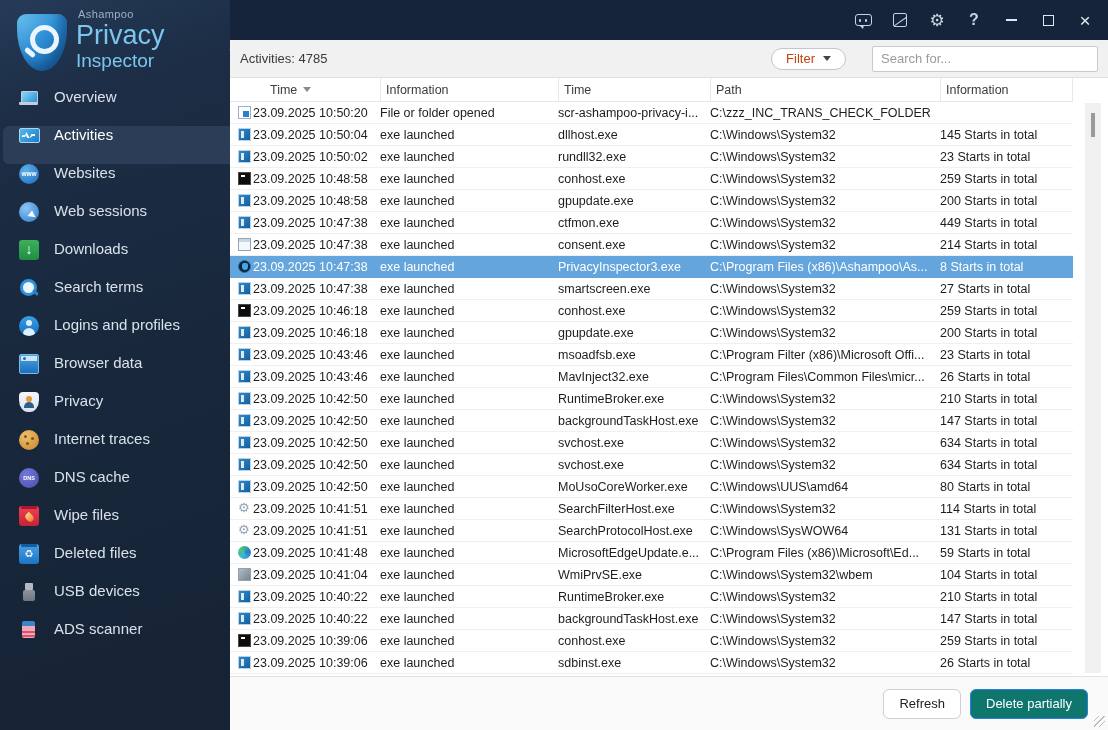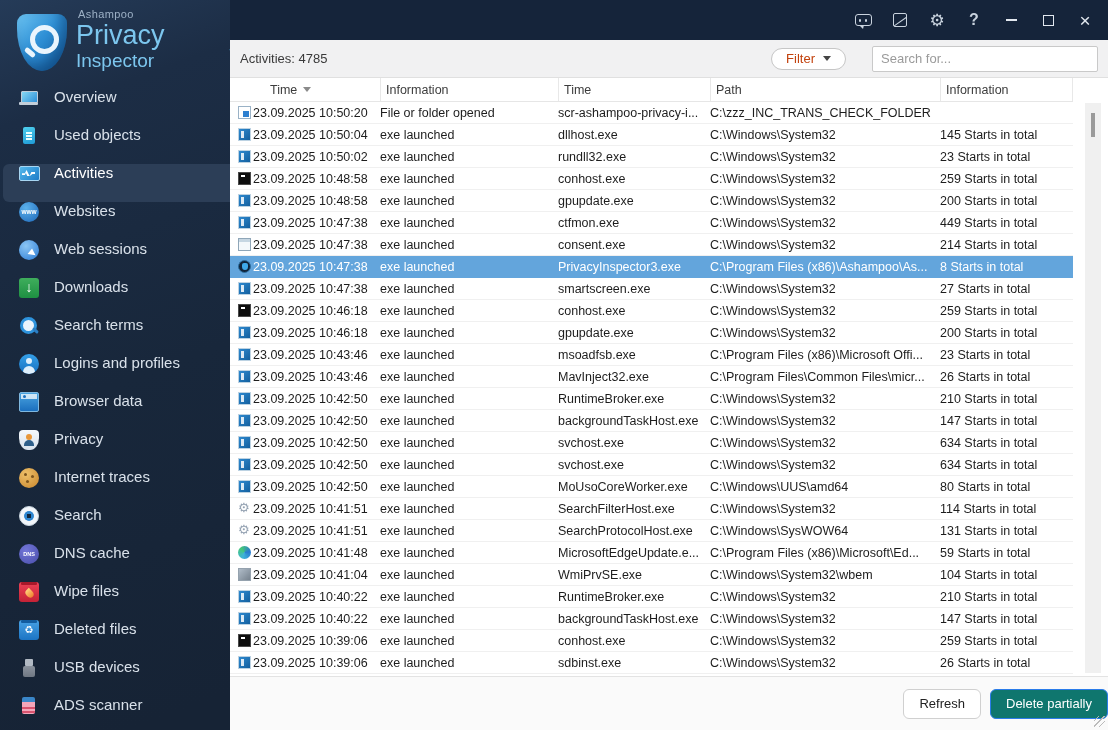--- a/index.html
+++ b/index.html
@@ -162,21 +162,21 @@
     background:#3fa8e8; border-radius:2px 2px 50% 50%; }
   .ri-gear::after { content:"⚙"; position:absolute; left:0; top:-1px; font-size:13px; line-height:13px; color:#94a2b2;
     font-family:"DejaVu Sans",sans-serif; }
   .ri-edge { border-radius:50%; background:conic-gradient(from 200deg,#3fb4d8,#46c878,#2a7ad0,#3fb4d8); }
   .ri-wmi { background:linear-gradient(135deg,#b0bcc8,#76828e); border:1px solid #95a2ae; }
 
   .vscroll { position:absolute; right:7px; top:63px; width:16px; height:570px; background:#f0f0f0; }
   .vthumb { position:absolute; left:6px; top:10px; width:4px; height:24px; background:#9a9a9a; }
 
   .footer { position:absolute; left:0; right:0; bottom:0; height:54px; background:#fafafa; border-top:1px solid #e3e3e3;
-    display:flex; align-items:center; justify-content:flex-end; gap:9px; padding-right:0; }
+    display:flex; align-items:center; justify-content:flex-end; gap:9px; padding-right:20px; }
   .btn { height:30px; border-radius:6px; font-size:13px; padding:0 15px; font-family:inherit; cursor:default; }
   .btn.refresh { background:#fff; border:1px solid #d0d0d0; color:#222; }
   .btn.delete { background:#0f766e; border:1px solid #2b7cea; color:#fff; }
   .grip { position:absolute; right:3px; bottom:3px; width:11px; height:11px;
     background:repeating-linear-gradient(135deg,transparent 0 3px,#bbb 3px 4px); }
 </style>
 </head>
 <body>
 
 <div id="sidebar">
@@ -189,24 +189,20 @@
       <div class="logo-l1">Privacy</div>
       <div class="logo-l2">Inspector</div>
     </div>
     <div class="logo-ver">3</div>
   </div>
   <div id="nav">
       <div class="side-item">
         <span class="si ic-overview"></span>
         <span>Overview</span>
       </div>
-      <div class="side-item">
-        <span class="si ic-used-objects"></span>
-        <span>Used objects</span>
-      </div>
       <div class="side-item sel">
         <span class="si ic-activities"></span>
         <span>Activities</span>
         <span class="chev">›</span>
       </div>
       <div class="side-item">
         <span class="si ic-websites"></span>
         <span>Websites</span>
       </div>
       <div class="side-item">
@@ -229,24 +225,20 @@
         <span class="si ic-browser-data"></span>
         <span>Browser data</span>
       </div>
       <div class="side-item">
         <span class="si ic-privacy"></span>
         <span>Privacy</span>
       </div>
       <div class="side-item">
         <span class="si ic-internet-traces"></span>
         <span>Internet traces</span>
-      </div>
-      <div class="side-item">
-        <span class="si ic-search"></span>
-        <span>Search</span>
       </div>
       <div class="side-item">
         <span class="si ic-dns-cache"></span>
         <span>DNS cache</span>
       </div>
       <div class="side-item">
         <span class="si ic-wipe-files"></span>
         <span>Wipe files</span>
       </div>
       <div class="side-item">
@@ -428,21 +420,21 @@
         <div class="cell">C:\Windows\System32</div>
         <div class="cell">200 Starts in total</div>
       </div>
       <div class="trow">
         <div class="cell time">
           <span class="ri ri-app"></span>
           <span>23.09.2025 10:43:46</span>
         </div>
         <div class="cell">exe launched</div>
         <div class="cell">msoadfsb.exe</div>
-        <div class="cell">C:\Program Files (x86)\Microsoft Offi...</div>
+        <div class="cell">C:\Program Filter (x86)\Microsoft Offi...</div>
         <div class="cell">23 Starts in total</div>
       </div>
       <div class="trow">
         <div class="cell time">
           <span class="ri ri-app"></span>
           <span>23.09.2025 10:43:46</span>
         </div>
         <div class="cell">exe launched</div>
         <div class="cell">MavInject32.exe</div>
         <div class="cell">C:\Program Files\Common Files\micr...</div>

